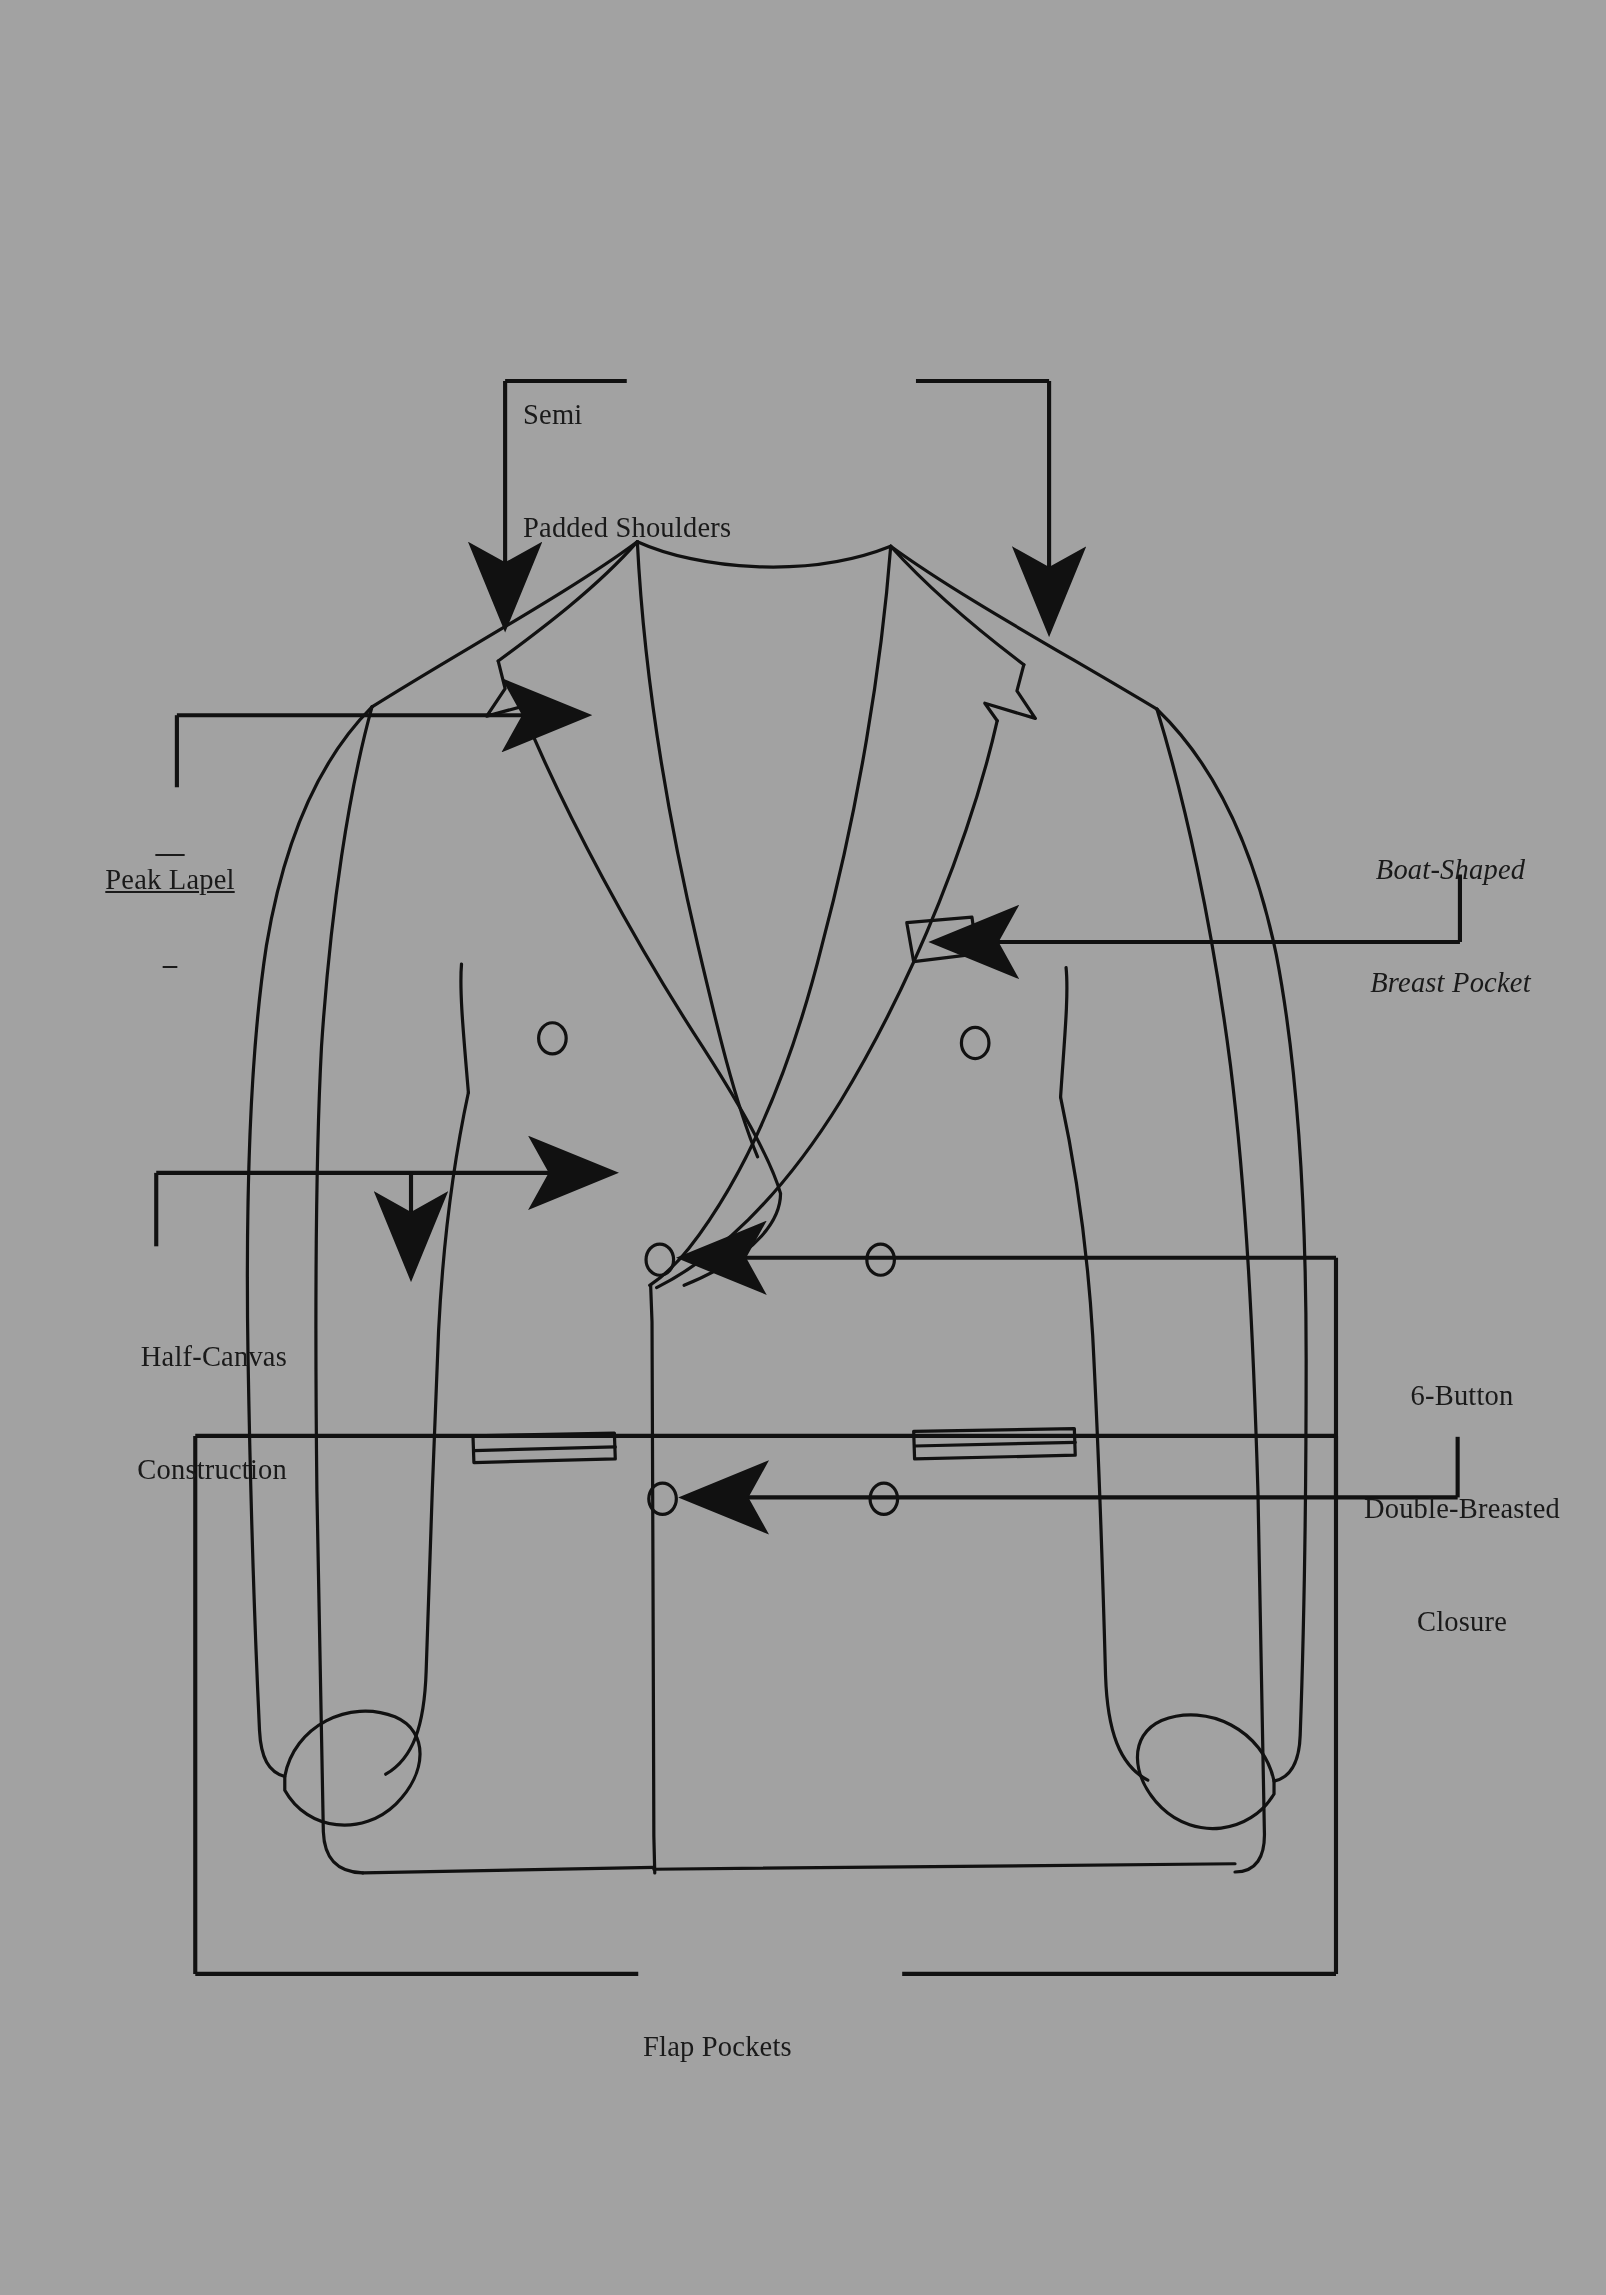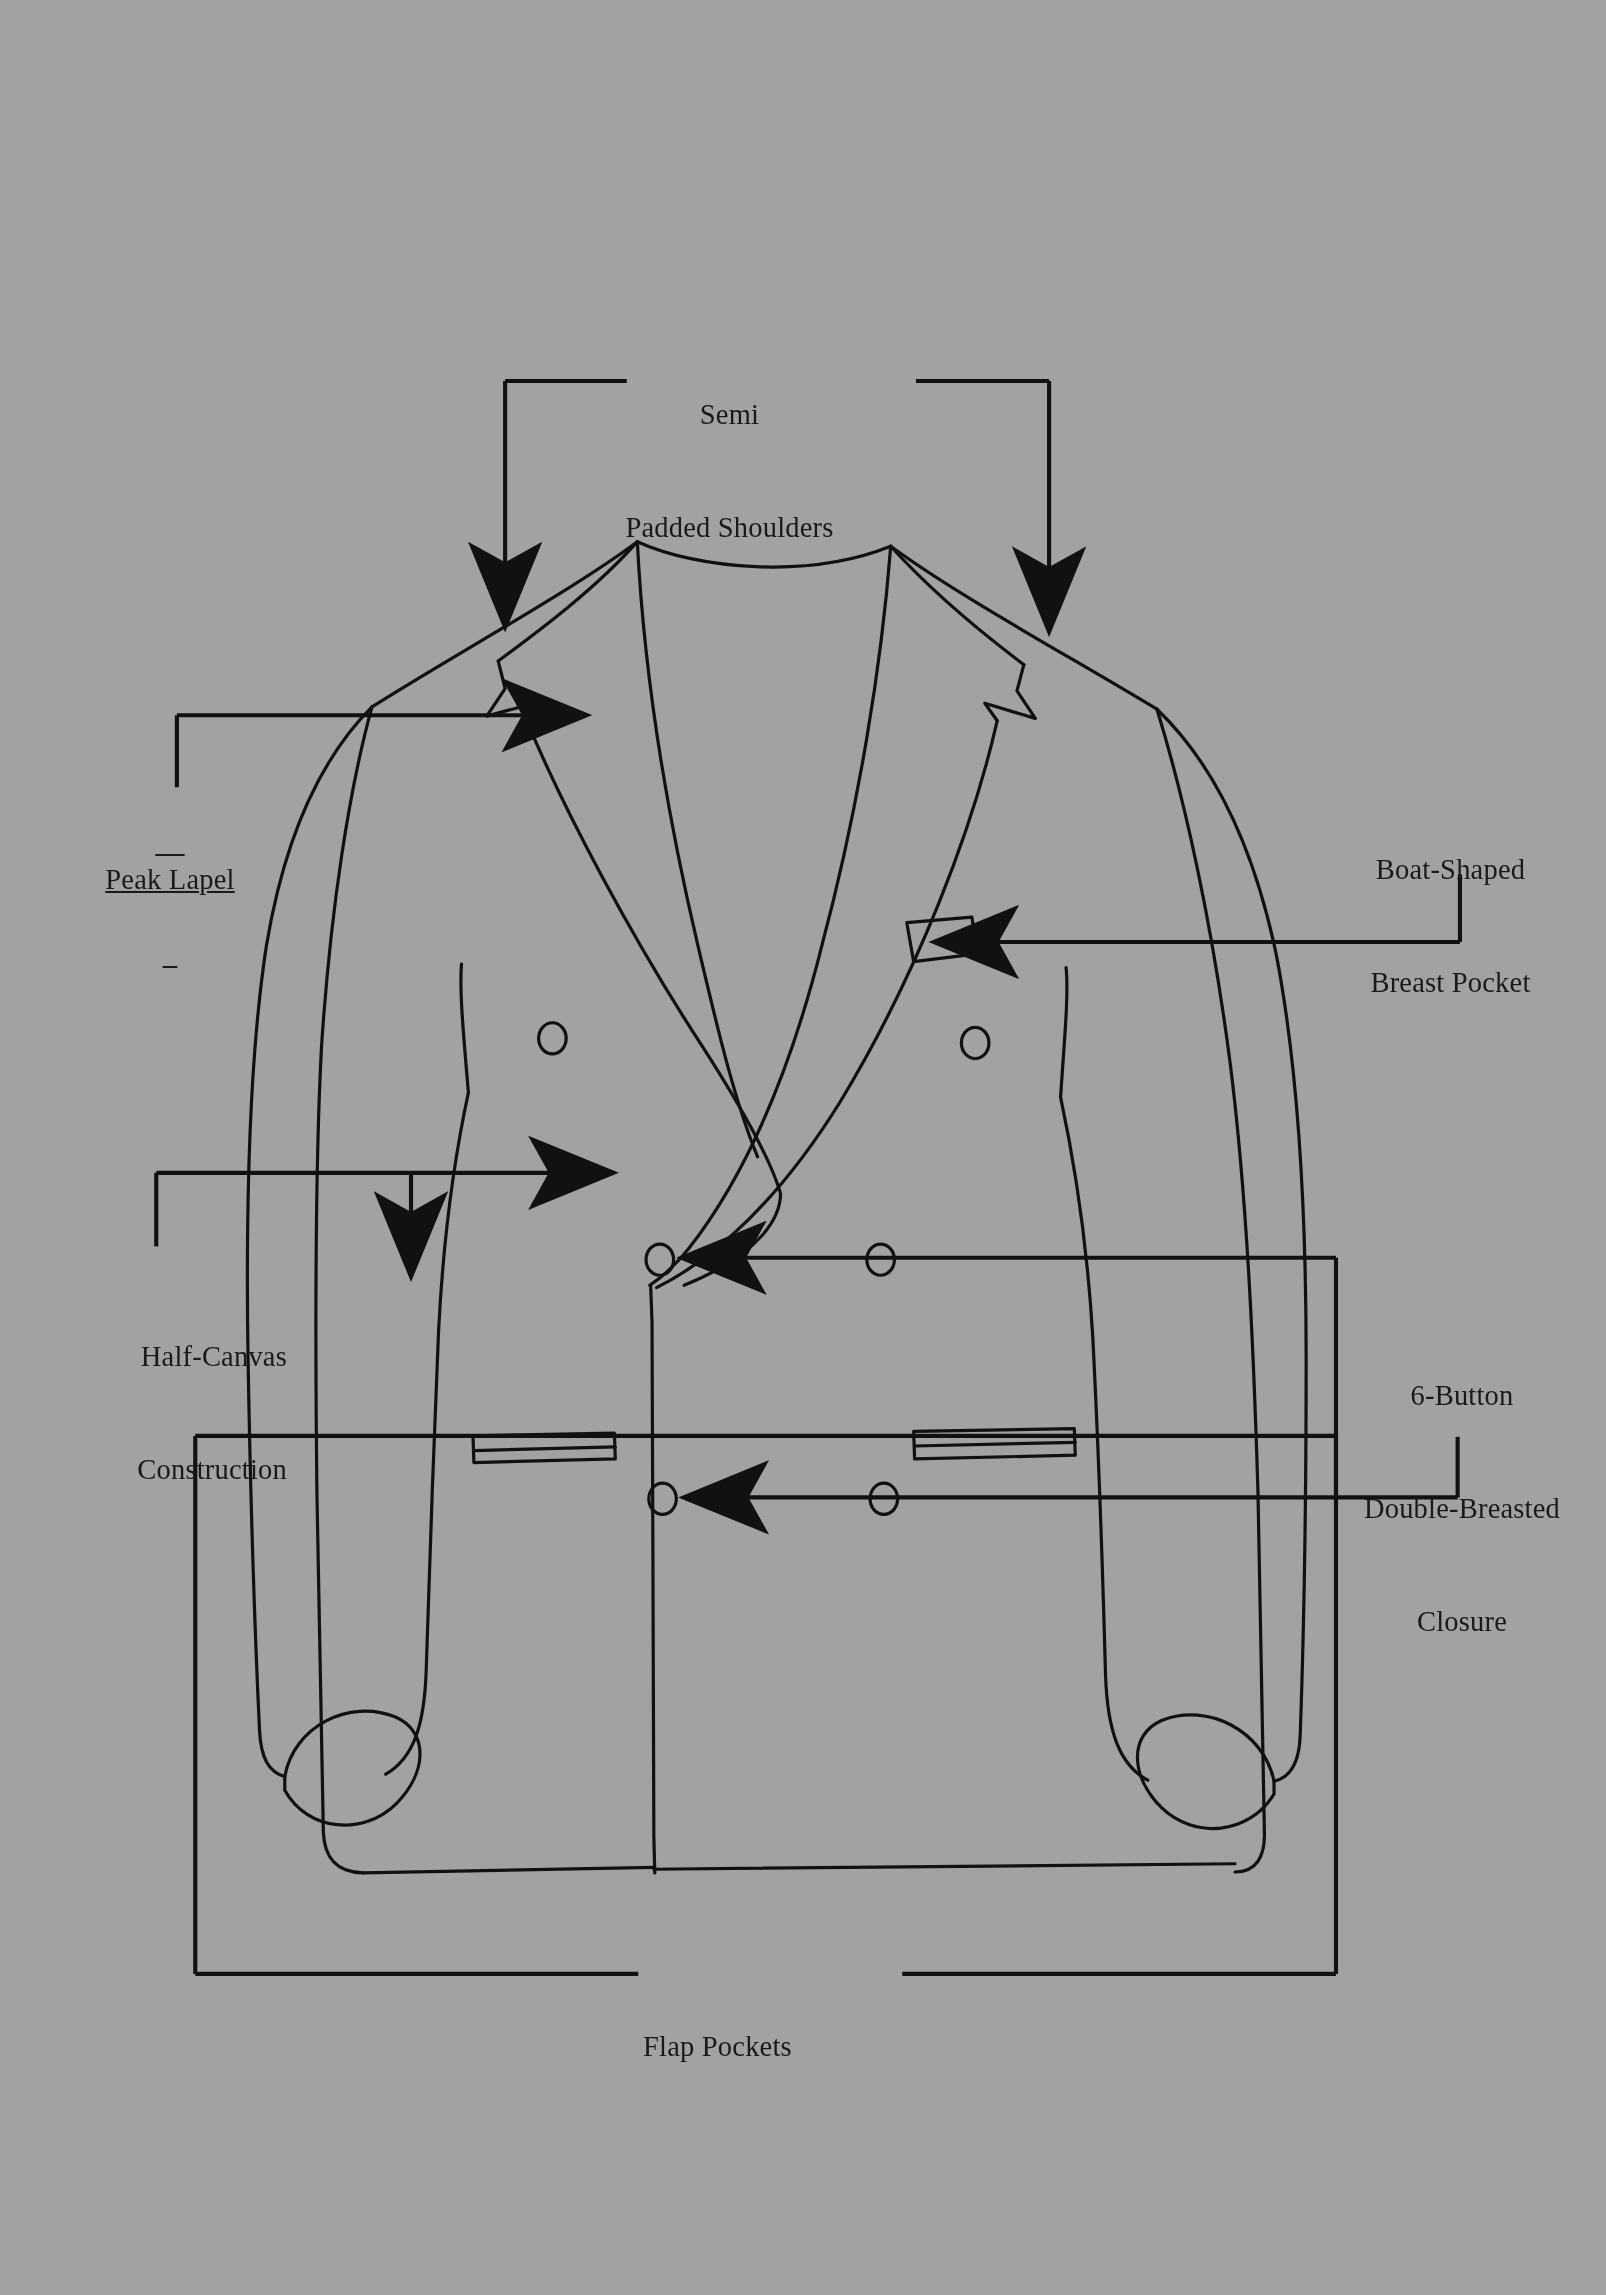--- a/index.html
+++ b/index.html
@@ -31,30 +31,31 @@
     letter-spacing: 0.2px;
     white-space: pre;
     text-align: center;
     user-select: none;
   }
 
   
   #label-shoulders {
     left: 523px; top: 321px;
     width: 413px;
-    text-align: center;
+    text-align: left;
   }
   #label-peak-lapel {
     left: 27.5px; top: 786px;
     width: 285px;
     text-decoration: underline;
   }
   #label-breast-pocket {
     left: 1308px; top: 776px;
     width: 285px;
+    font-style: italic;
   }
   #label-half-canvas {
     left: 16px; top: 1263px;
     width: 271px;
     text-align: right;
   }
   #label-closure {
     left: 1315px; top: 1302px;
     width: 294px;
     text-align: center;

